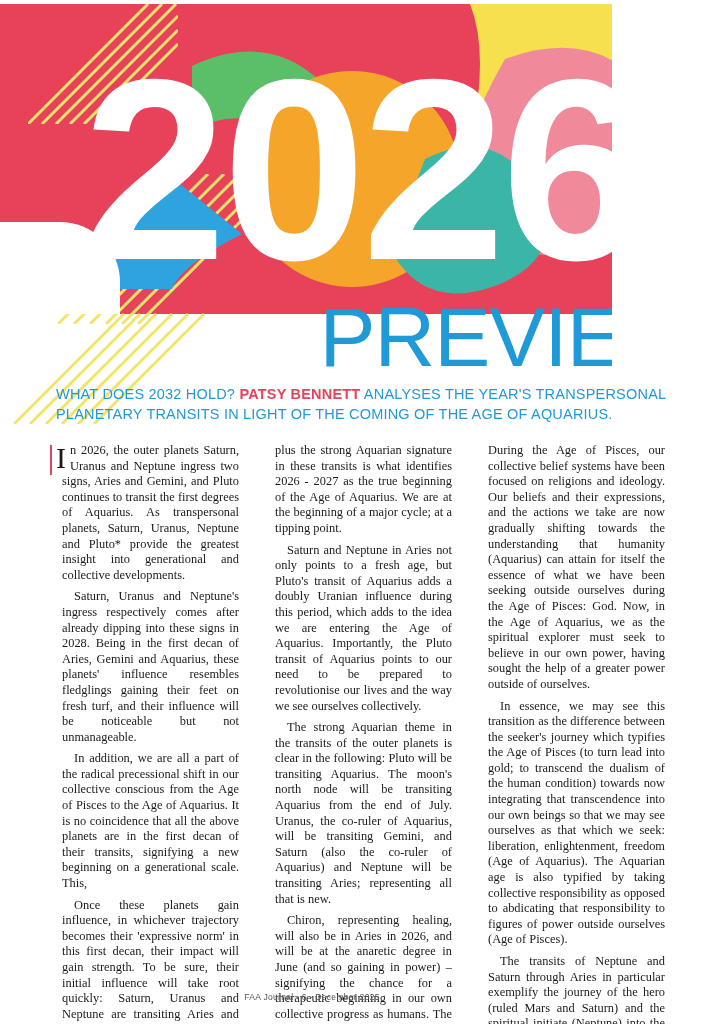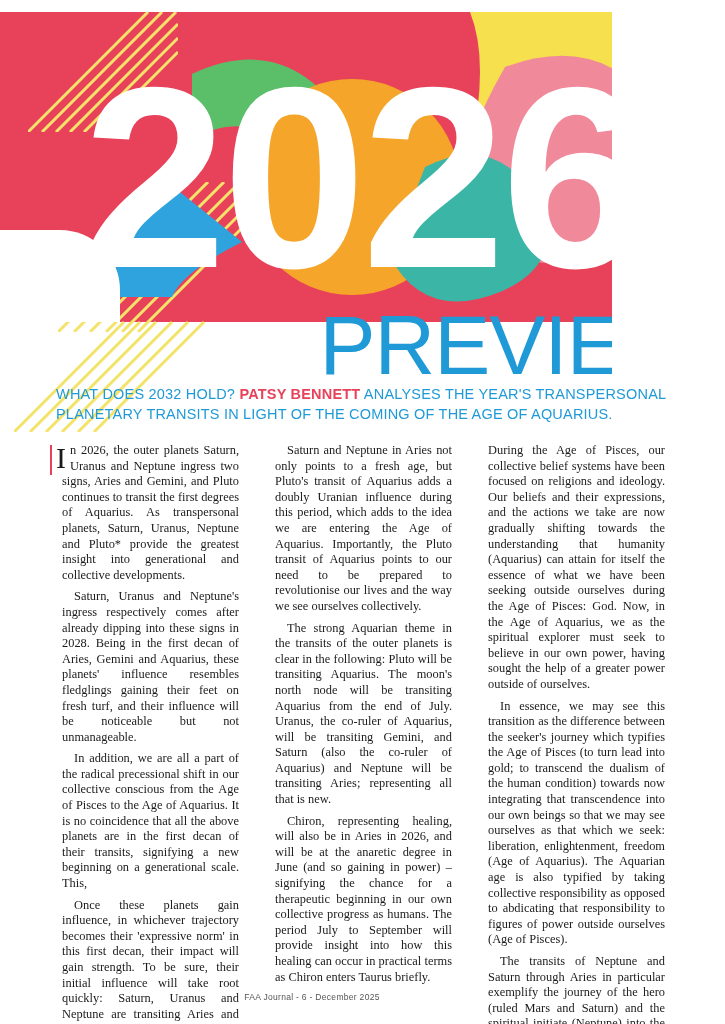--- a/index.html
+++ b/index.html
@@ -17,21 +17,21 @@
     position: relative;
     width: 725px;
     height: 1024px;
     background: #ffffff;
     overflow: hidden;
   }
 
   
   .hero {
     position: absolute;
-    left: 0; top: 12px;
+    left: 0; top: 4px;
     width: 612px;
     height: 430px;
     overflow: hidden;
     background: #ffffff;
   }
   .hero-red {
     position: absolute;
     left: 0; top: 0;
     width: 725px;
     height: 310px;
@@ -224,20 +224,21 @@
         <div class="rule"></div>
         <span class="dropcap">I</span>
         <p class="first">n 2026, the outer planets Saturn, Uranus and Neptune ingress two signs, Aries and Gemini, and Pluto continues to transit the first degrees of Aquarius. As transpersonal planets, Saturn, Uranus, Neptune and Pluto* provide the greatest insight into generational and collective developments.</p>
       </div>
       <p>Saturn, Uranus and Neptune's ingress respectively comes after already dipping into these signs in 2028. Being in the first decan of Aries, Gemini and Aquarius, these planets' influence resembles fledglings gaining their feet on fresh turf, and their influence will be noticeable but not unmanageable.</p>
       <p>In addition, we are all a part of the radical precessional shift in our collective conscious from the Age of Pisces to the Age of Aquarius. It is no coincidence that all the above planets are in the first decan of their transits, signifying a new beginning on a generational scale. This,</p>
       <p>Once these planets gain influence, in whichever trajectory becomes their 'expressive norm' in this first decan, their impact will gain strength. To be sure, their initial influence will take root quickly: Saturn, Uranus and Neptune are transiting Aries and Gemini, both ruled by the fast-moving planets Mars and Mercury.</p>
     </div>
 
     <div class="col">
+      <p class="first">plus the strong Aquarian signature in these transits is what identifies 2026 - 2027 as the true beginning of the Age of Aquarius. We are at the beginning of a major cycle; at a tipping point.</p>
       <p>Saturn and Neptune in Aries not only points to a fresh age, but Pluto's transit of Aquarius adds a doubly Uranian influence during this period, which adds to the idea we are entering the Age of Aquarius. Importantly, the Pluto transit of Aquarius points to our need to be prepared to revolutionise our lives and the way we see ourselves collectively.</p>
       <p>The strong Aquarian theme in the transits of the outer planets is clear in the following: Pluto will be transiting Aquarius. The moon's north node will be transiting Aquarius from the end of July. Uranus, the co-ruler of Aquarius, will be transiting Gemini, and Saturn (also the co-ruler of Aquarius) and Neptune will be transiting Aries; representing all that is new.</p>
       <p>Chiron, representing healing, will also be in Aries in 2026, and will be at the anaretic degree in June (and so gaining in power) – signifying the chance for a therapeutic beginning in our own collective progress as humans. The period July to September will provide insight into how this healing can occur in practical terms as Chiron enters Taurus briefly.</p>
     </div>
 
     <div class="col">
       <p class="first">During the Age of Pisces, our collective belief systems have been focused on religions and ideology. Our beliefs and their expressions, and the actions we take are now gradually shifting towards the understanding that humanity (Aquarius) can attain for itself the essence of what we have been seeking outside ourselves during the Age of Pisces: God. Now, in the Age of Aquarius, we as the spiritual explorer must seek to believe in our own power, having sought the help of a greater power outside of ourselves.</p>
       <p>In essence, we may see this transition as the difference between the seeker's journey which typifies the Age of Pisces (to turn lead into gold; to transcend the dualism of the human condition) towards now integrating that transcendence into our own beings so that we may see ourselves as that which we seek: liberation, enlightenment, freedom (Age of Aquarius). The Aquarian age is also typified by taking collective responsibility as opposed to abdicating that responsibility to figures of power outside ourselves (Age of Pisces).</p>
       <p>The transits of Neptune and Saturn through Aries in particular exemplify the journey of the hero (ruled Mars and Saturn) and the spiritual initiate (Neptune) into the realm of action, heroic deeds</p>
     </div>

